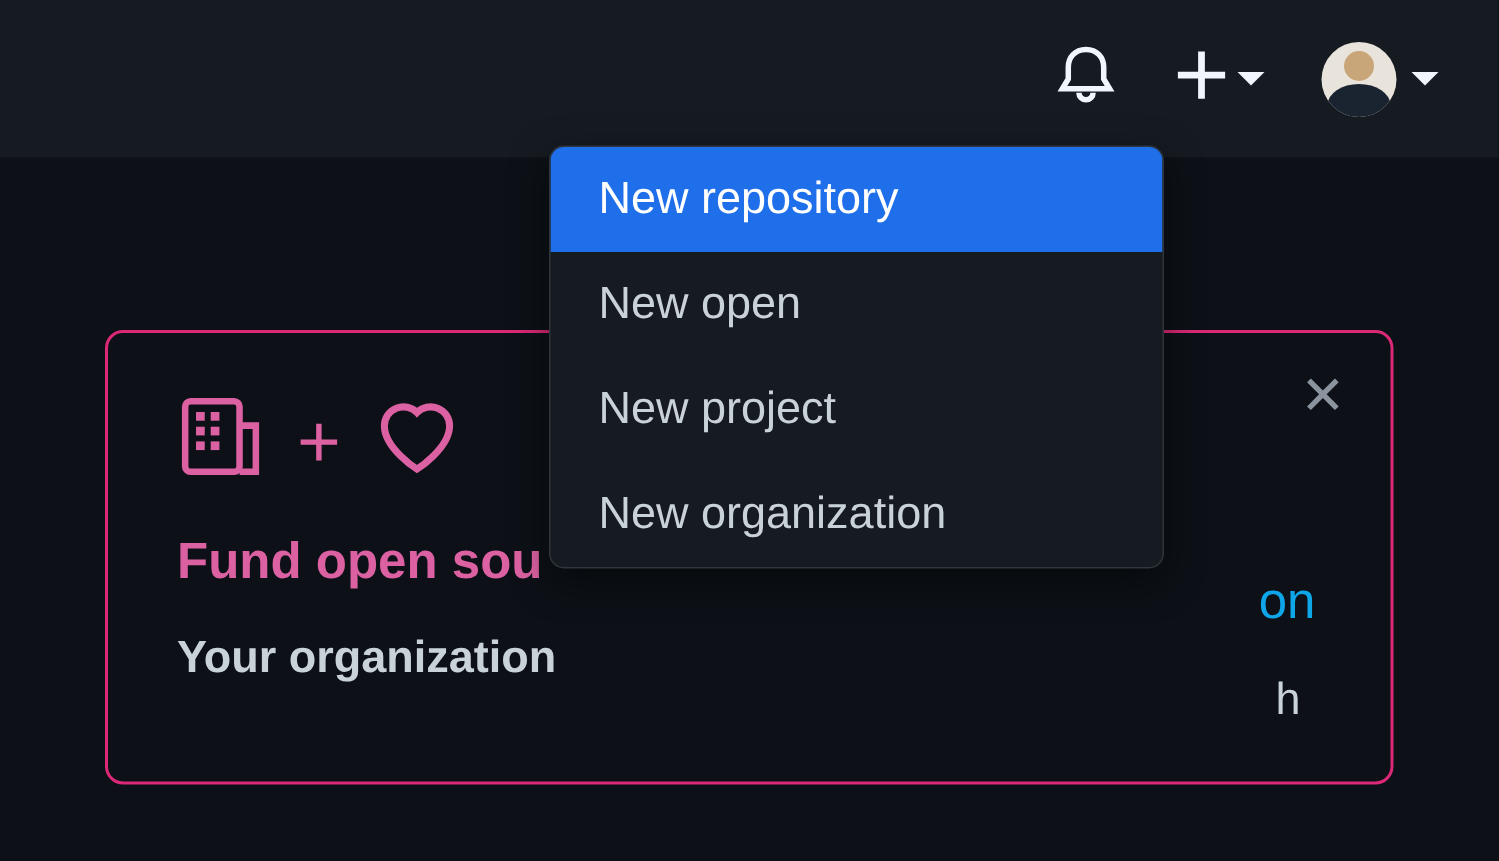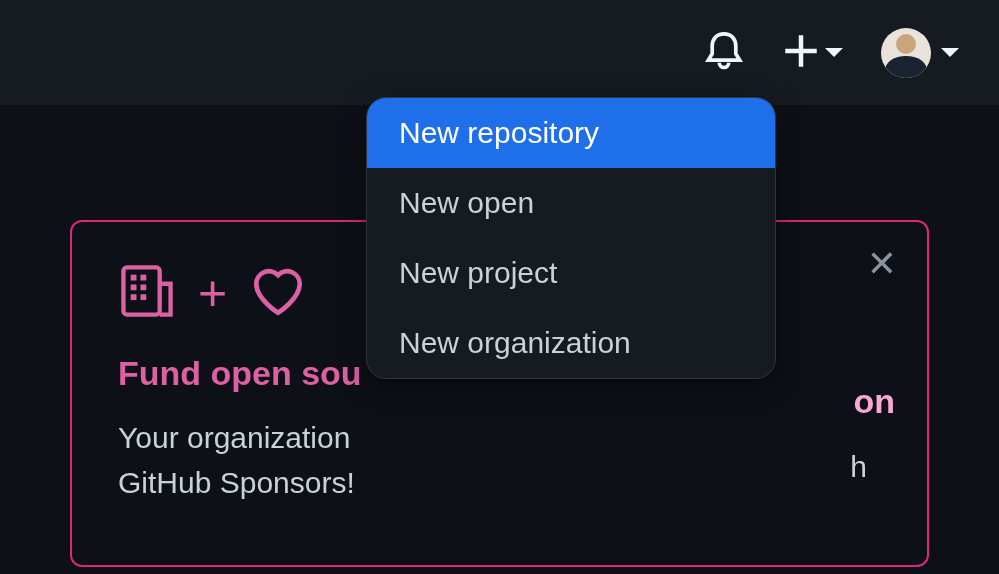--- a/index.html
+++ b/index.html
@@ -62,21 +62,21 @@
       border-radius: 50% 50% 0 0;
     }
 
     .dropdown {
       position: absolute;
       top: 97px;
       left: 366px;
       width: 410px;
       background: #161b22;
       border: 1px solid #30363d;
-      border-radius: 20px;
+      border-radius: 10px;
       box-shadow: 0 8px 24px rgba(0,0,0,0.5);
       overflow: hidden;
       z-index: 50;
     }
     .dropdown::before {
       content: "";
       position: absolute;
       top: -16px;
       right: 35px;
       width: 0; height: 0;
@@ -120,37 +120,38 @@
     .promo-title {
       color: #db61a2;
       font-size: 34px;
       font-weight: 600;
       margin-bottom: 22px;
     }
     .promo-body {
       color: #c9d1d9;
       font-size: 30px;
       line-height: 1.5;
+      font-weight: bold;
     }
     .promo-close {
       position: absolute;
       top: 24px;
       right: 30px;
       color: #8b949e;
       font-size: 36px;
       cursor: pointer;
       line-height: 1;
     }
     .promo-extra {
       position: absolute;
-      right: 32px;
+      right: 50px;
       top: 160px;
-      color: #f9a8d4;
+      color: #0ea5e9;
       font-size: 34px;
-      font-weight: 700;
+      font-weight: 400;
     }
     .promo-body-extra {
       position: absolute;
       right: 60px;
       top: 228px;
       color: #c9d1d9;
       font-size: 30px;
     }
   </style>
 </head>
@@ -204,17 +205,16 @@
     <span class="plus-text">+</span>
     <span>
       <svg viewBox="0 0 16 16" fill="none" stroke="#db61a2" stroke-width="1.3">
         <path d="M8 14s-6-3.8-6-8a3.5 3.5 0 0 1 6-2.4A3.5 3.5 0 0 1 14 6c0 4.2-6 8-6 8z"></path>
       </svg>
     </span>
   </div>
   <div class="promo-title">Fund open sou</div>
   <div class="promo-body">
     <span>Your organization</span><br>
-    <span>GitHub Sponsors!</span>
   </div>
   <span class="promo-extra">on</span>
   <span class="promo-body-extra">h</span>
 </div>
 
 </body></html>

